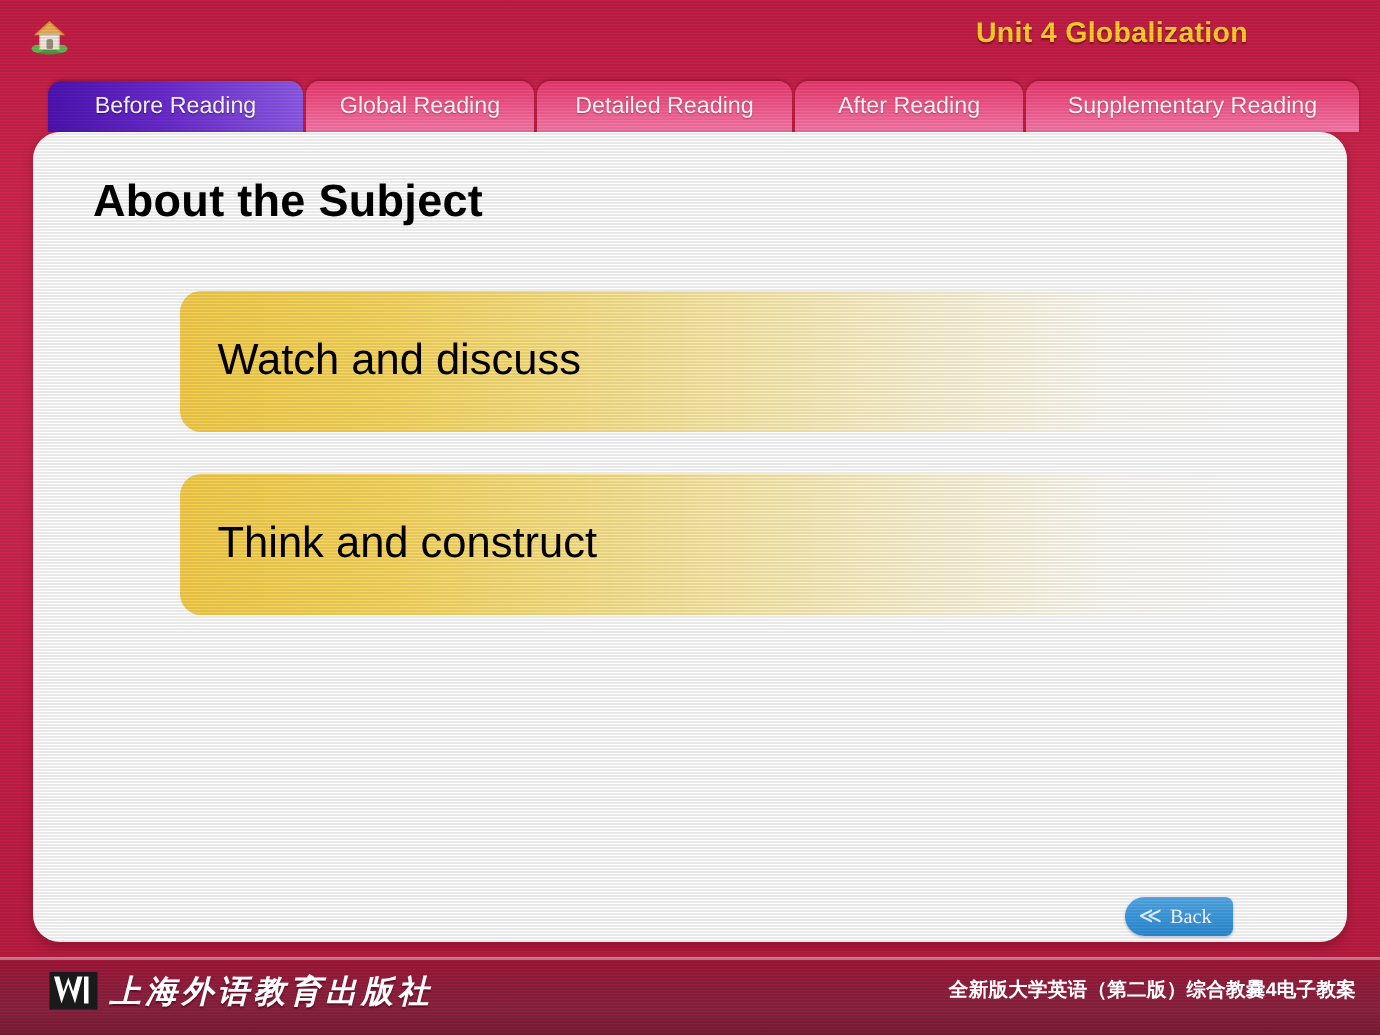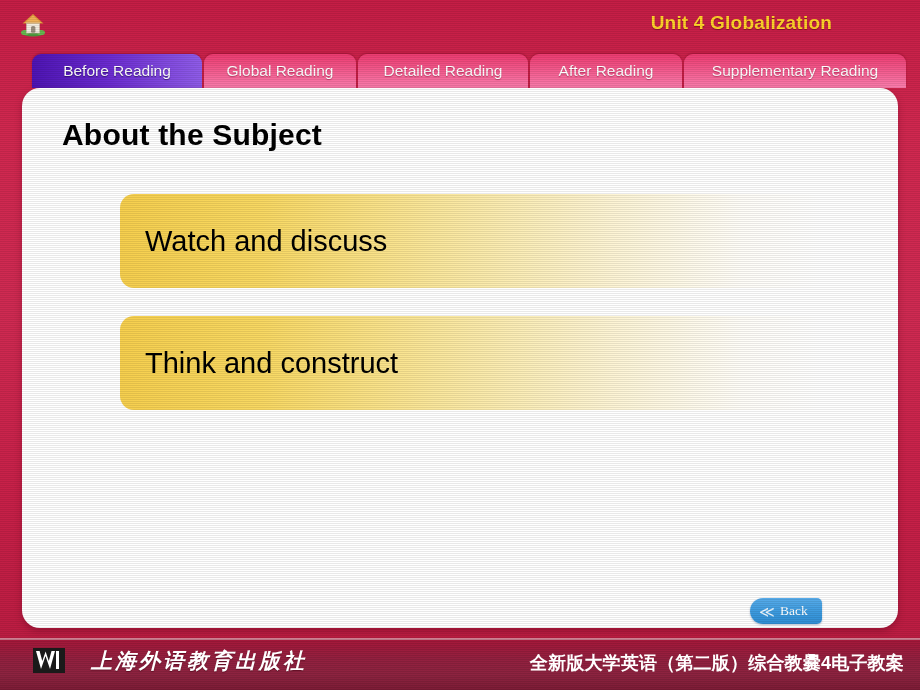--- a/index.html
+++ b/index.html
@@ -206,21 +206,21 @@
         rgba(0,0,0,0.10) 1px,
         rgba(0,0,0,0.10) 2px);
     pointer-events: none;
   }
 
   #publisher {
     position: absolute;
     left: 32px; top: 8px;
     display: flex;
     align-items: center;
-    gap: 25px;
+    gap: 7px;
     z-index: 2;
   }
 
   #publisher-mark {
     width: 34px; height: 30px;
     position: relative;
   }
 
   #publisher-name {
     font-family: "Liberation Serif", serif;
@@ -242,21 +242,21 @@
 
   #course-en {
     font-family: "Liberation Serif", serif;
     font-size: 11.5px;
     color: #ffffff;
     white-space: nowrap;
     letter-spacing: 0.1px;
   }
 
   #course-cn {
-    font-size: 18px;
+    font-size: 13px;
     font-weight: bold;
     color: #ffffff;
     white-space: nowrap;
     margin-top: 4px;
     letter-spacing: 0.2px;
     text-align: center;
   }
 </style>
 </head>
 <body>

